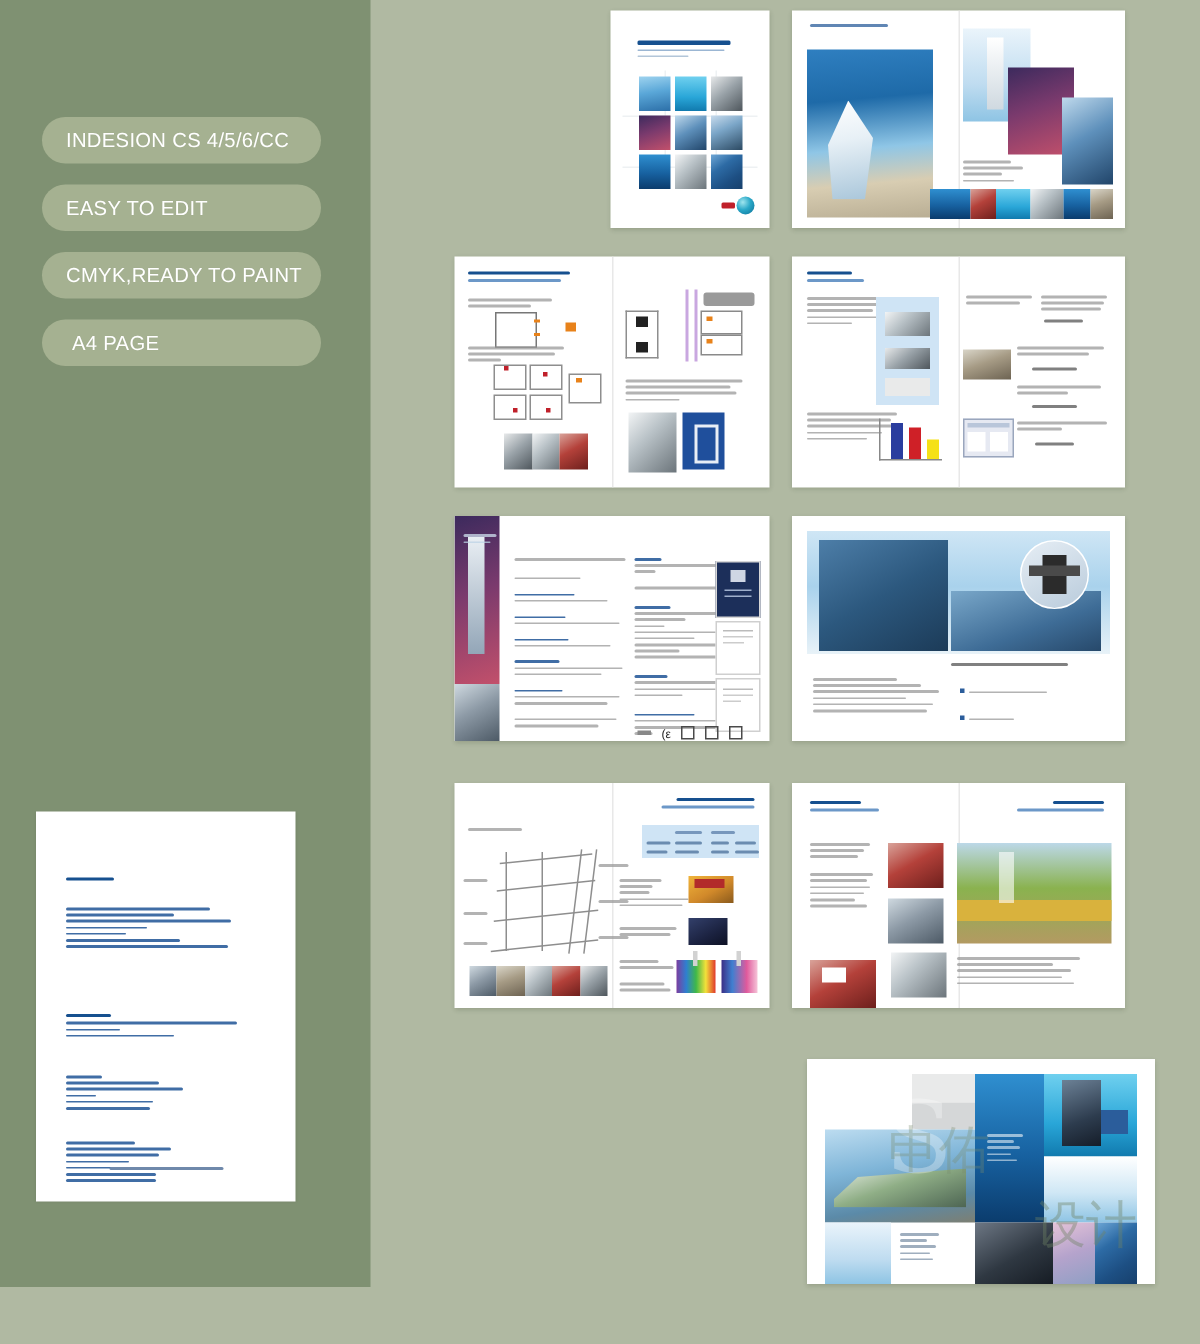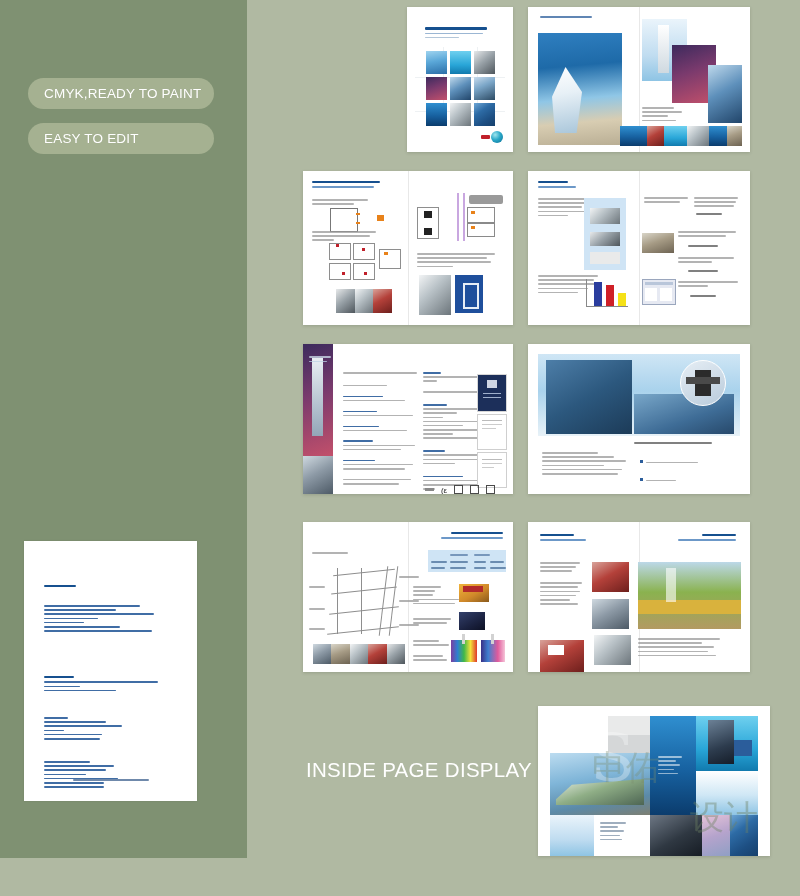--- a/index.html
+++ b/index.html
@@ -115,24 +115,30 @@
 </style>
 </head>
 <body>
 
 <div class="stage">
 
   <div class="left-panel"></div>
 
   <div class="badge-list">
     <div class="badge">
-        <span>CMYK,READY TO PAINT</span>
+        <span>INDESION CS 4/5/6/CC</span>
       </div>
     <div class="badge">
         <span>EASY TO EDIT</span>
+      </div>
+    <div class="badge">
+        <span>CMYK,READY TO PAINT</span>
+      </div>
+    <div class="badge indent">
+        <span>A4 PAGE</span>
       </div>
   </div>
 
   <div class="backcover">
     <div class="bc-block" style="top:44px;">
       <div class="tl ttl" style="width:32px;"></div>
     </div>
     <div class="bc-block" style="top:64px;">
       <div class="tl blue" style="width:96px;"></div>
       <div class="tl blue" style="width:72px;"></div>
@@ -648,15 +654,14 @@
     <div class="ph" style="position:absolute;left:112px;top:109px;width:52px;height:41px;
          background:linear-gradient(150deg,#6d7784 0%,#2f3842 55%,#161c24 100%);"></div>
     <div class="ph ph-pink" style="position:absolute;left:164px;top:109px;width:28px;height:41px;"></div>
     <div class="ph ph-mosaic" style="position:absolute;left:192px;top:109px;width:28px;height:41px;"></div>
     <div class="wmark" style="left:52px;top:20px;">S</div>
   </div>
 
   <div class="wmark2" style="left:592px;top:750px;">申佑</div>
   <div class="wmark2" style="left:690px;top:800px;color:rgba(110,130,100,.40);">设计</div>
 
-  <div class="caption">INSIDE PAGE DISPLAY</div>
 
 </div>
 
 </body></html>

